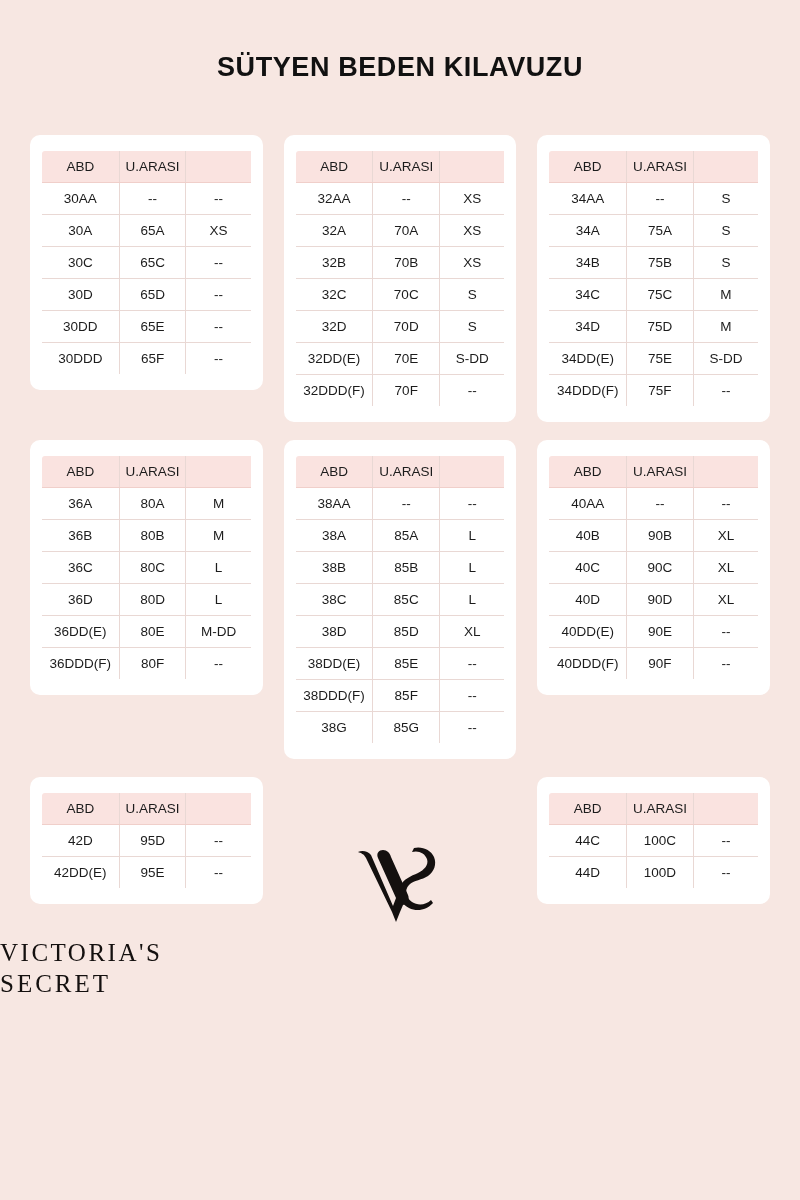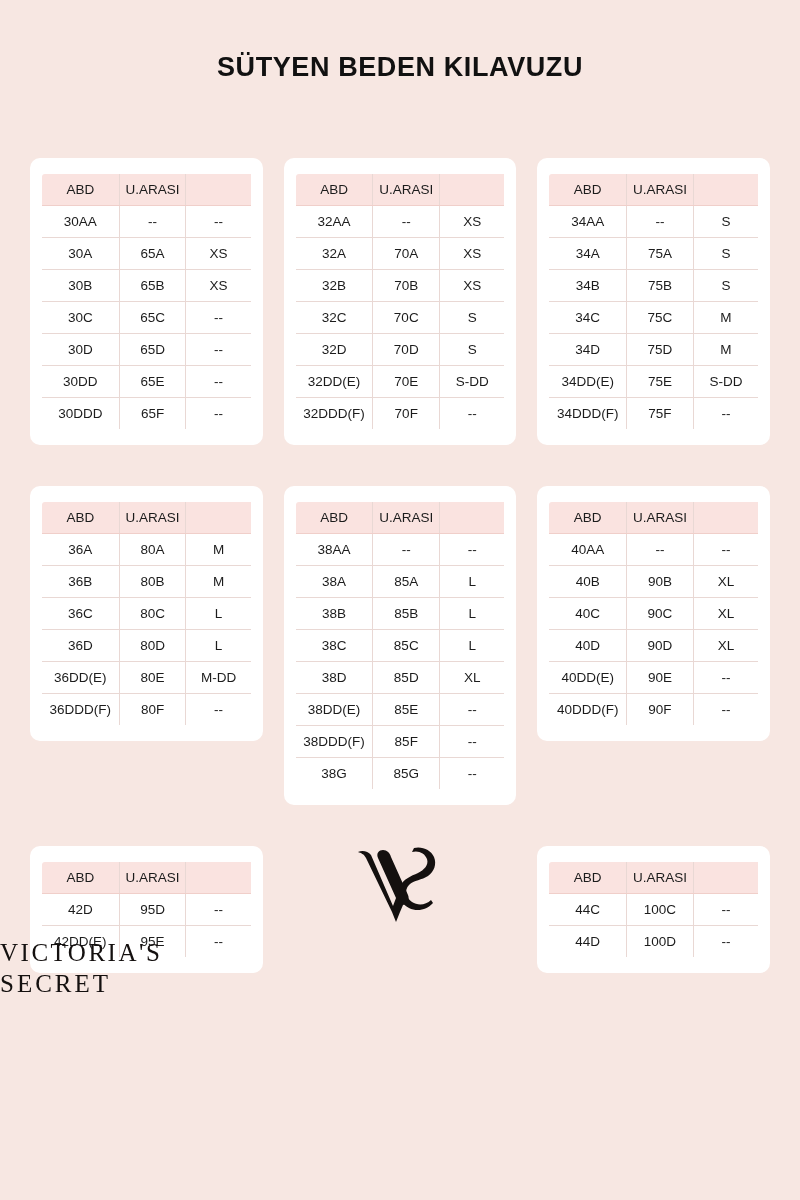--- a/index.html
+++ b/index.html
@@ -37,21 +37,20 @@
     grid-template-columns: repeat(3, 1fr);
     column-gap: 21px;
     row-gap: 18px;
     align-items: start;
   }
   .card {
     background: #ffffff;
     border-radius: 10px;
     padding: 16px 12px;
     box-sizing: border-box;
-    margin-top: 23px;
   }
   .card.empty {
     background: transparent;
   }
   table {
     width: 100%;
     border-collapse: collapse;
     table-layout: fixed;
   }
   th, td {
@@ -130,25 +129,20 @@
           </thead>
           <tbody>
             <tr>
               <td class="col-sep">30AA</td>
               <td class="col-sep">--</td>
               <td>--</td>
             </tr>
             <tr>
               <td class="col-sep">30A</td>
               <td class="col-sep">65A</td>
-              <td>XS</td>
-            </tr>
-            <tr>
-              <td class="col-sep">30B</td>
-              <td class="col-sep">65B</td>
               <td>XS</td>
             </tr>
             <tr>
               <td class="col-sep">30C</td>
               <td class="col-sep">65C</td>
               <td>--</td>
             </tr>
             <tr>
               <td class="col-sep">30D</td>
               <td class="col-sep">65D</td>

